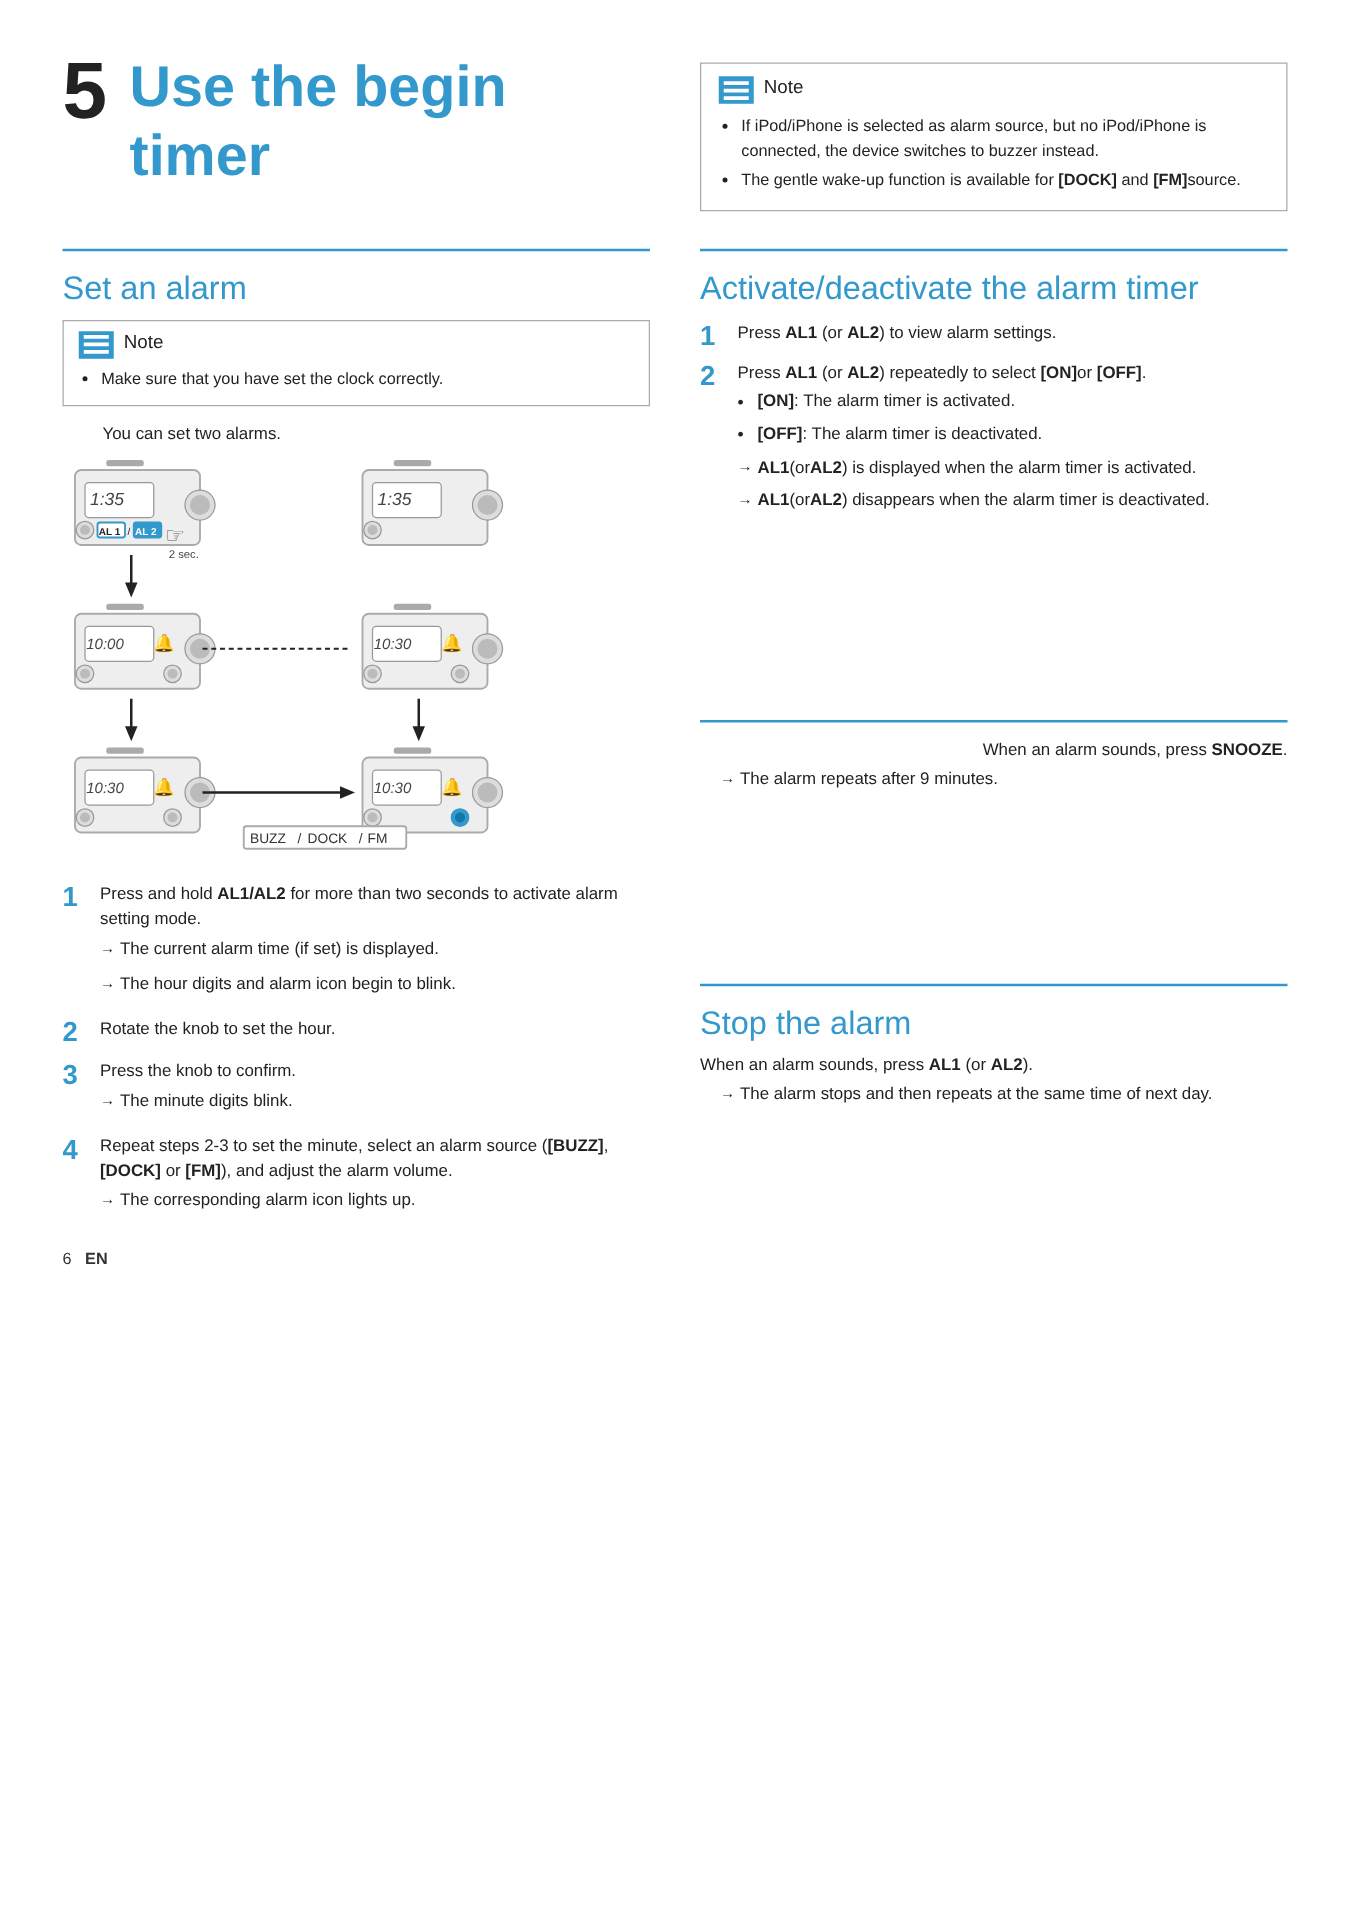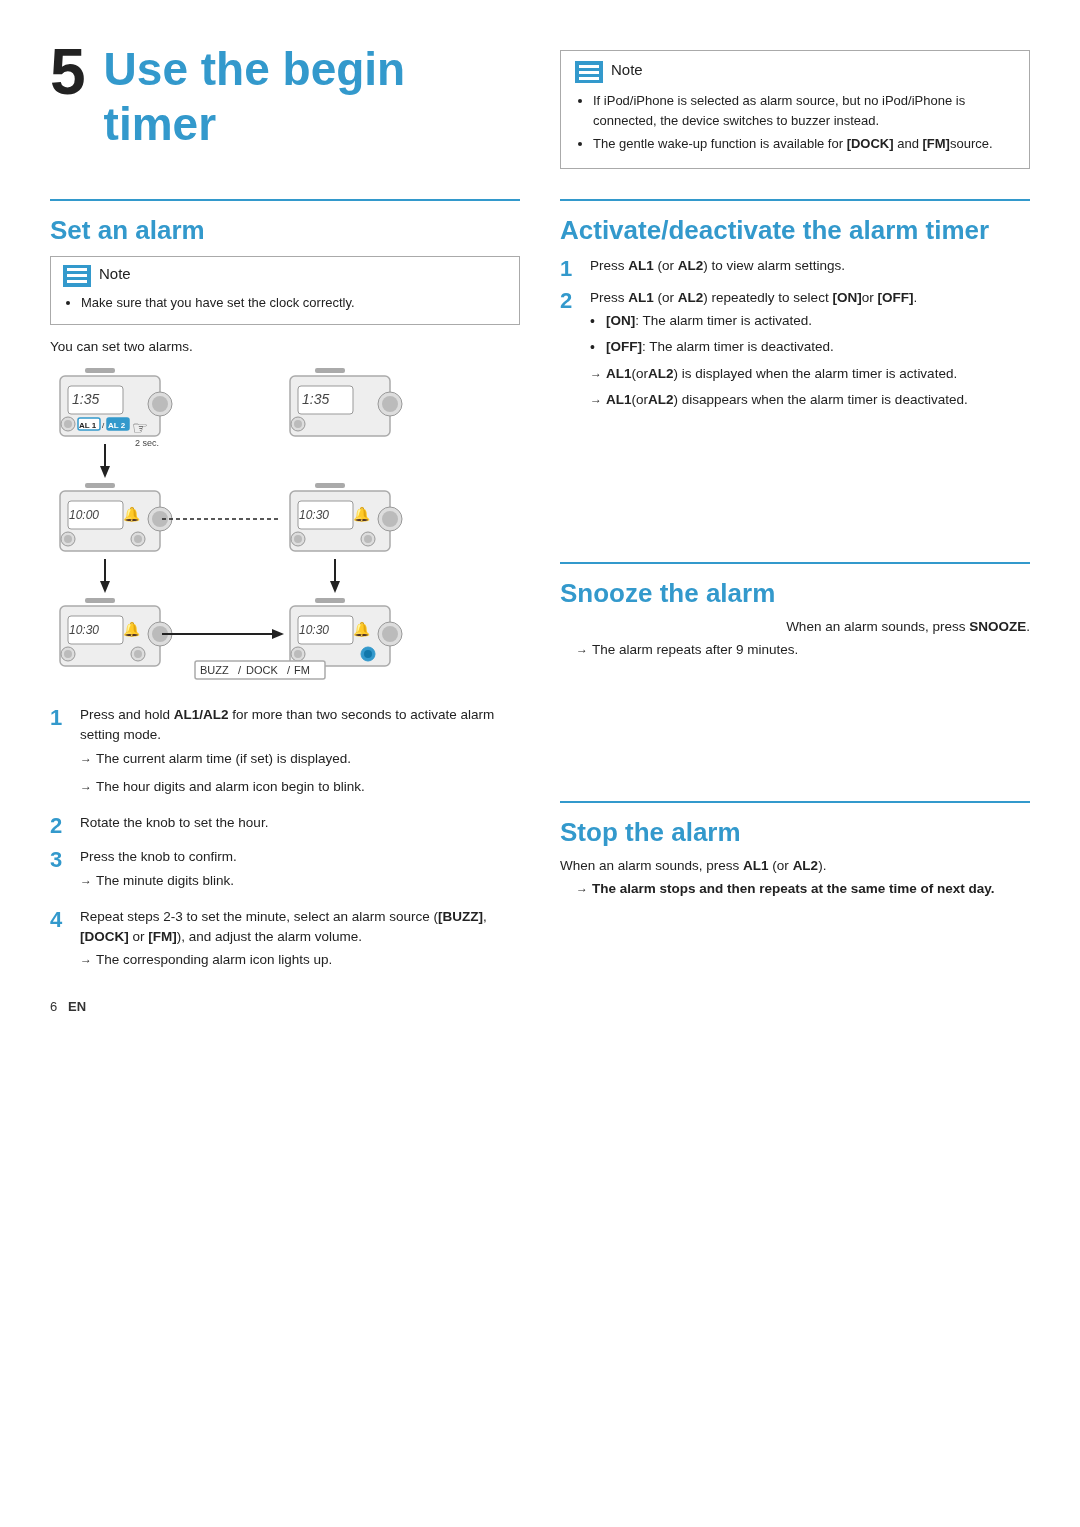--- a/index.html
+++ b/index.html
@@ -95,35 +95,36 @@
 
     
     .set-alarm-section {
       grid-column: 1;
       grid-row: 2 / 5;
       padding-top: 10px;
     }
     .section-title {
       font-size: 26px;
       color: #3399cc;
-      font-weight: bold;
+      font-weight: normal;
       margin-bottom: 10px;
     }
     .small-note-box {
       border: 1.5px solid #aaa;
       padding: 8px 12px;
       margin-bottom: 14px;
     }
     .small-note-box .note-header {
       margin-bottom: 6px;
     }
     .sub-text {
       font-size: 13.5px;
       margin-bottom: 12px;
       margin-top: 4px;
+      margin-left: 32px;
     }
 
     
     .diagram {
       width: 100%;
       margin-bottom: 16px;
     }
 
     
     .steps-list {
@@ -438,33 +439,32 @@
             <li><strong>AL1</strong> (or <strong>AL2</strong>) is displayed when the alarm timer is activated.</li>
             <li style="margin-top:6px;"><strong>AL1</strong> (or <strong>AL2</strong>) disappears when the alarm timer is deactivated.</li>
           </ul>
         </div>
       </li>
     </ul>
   </div>
 
   <div class="snooze-section">
     <hr class="divider">
-    <div class="section-title">Snooze the alarm</div>
     <p style="font-size:13.5px; margin-bottom:6px;text-align:right;">
       When an alarm sounds, press <strong>SNOOZE</strong>.
     </p>
     <ul class="sub-bullets" style="margin-left: 16px;">
       <li>The alarm repeats after 9 minutes.</li>
     </ul>
   </div>
 
   <div class="stop-section">
     <hr class="divider">
     <div class="section-title">Stop the alarm</div>
     <p style="font-size:13.5px; margin-bottom:6px;">
       When an alarm sounds, press <strong>AL1</strong> (or <strong>AL2</strong>).
     </p>
-    <ul class="sub-bullets" style="margin-left: 16px; font-weight: bold;">
+    <ul class="sub-bullets" style="margin-left: 16px;">
       <li>The alarm stops and then repeats at the same time of next day.</li>
     </ul>
   </div>
 
 </div>
 
 </body></html>

